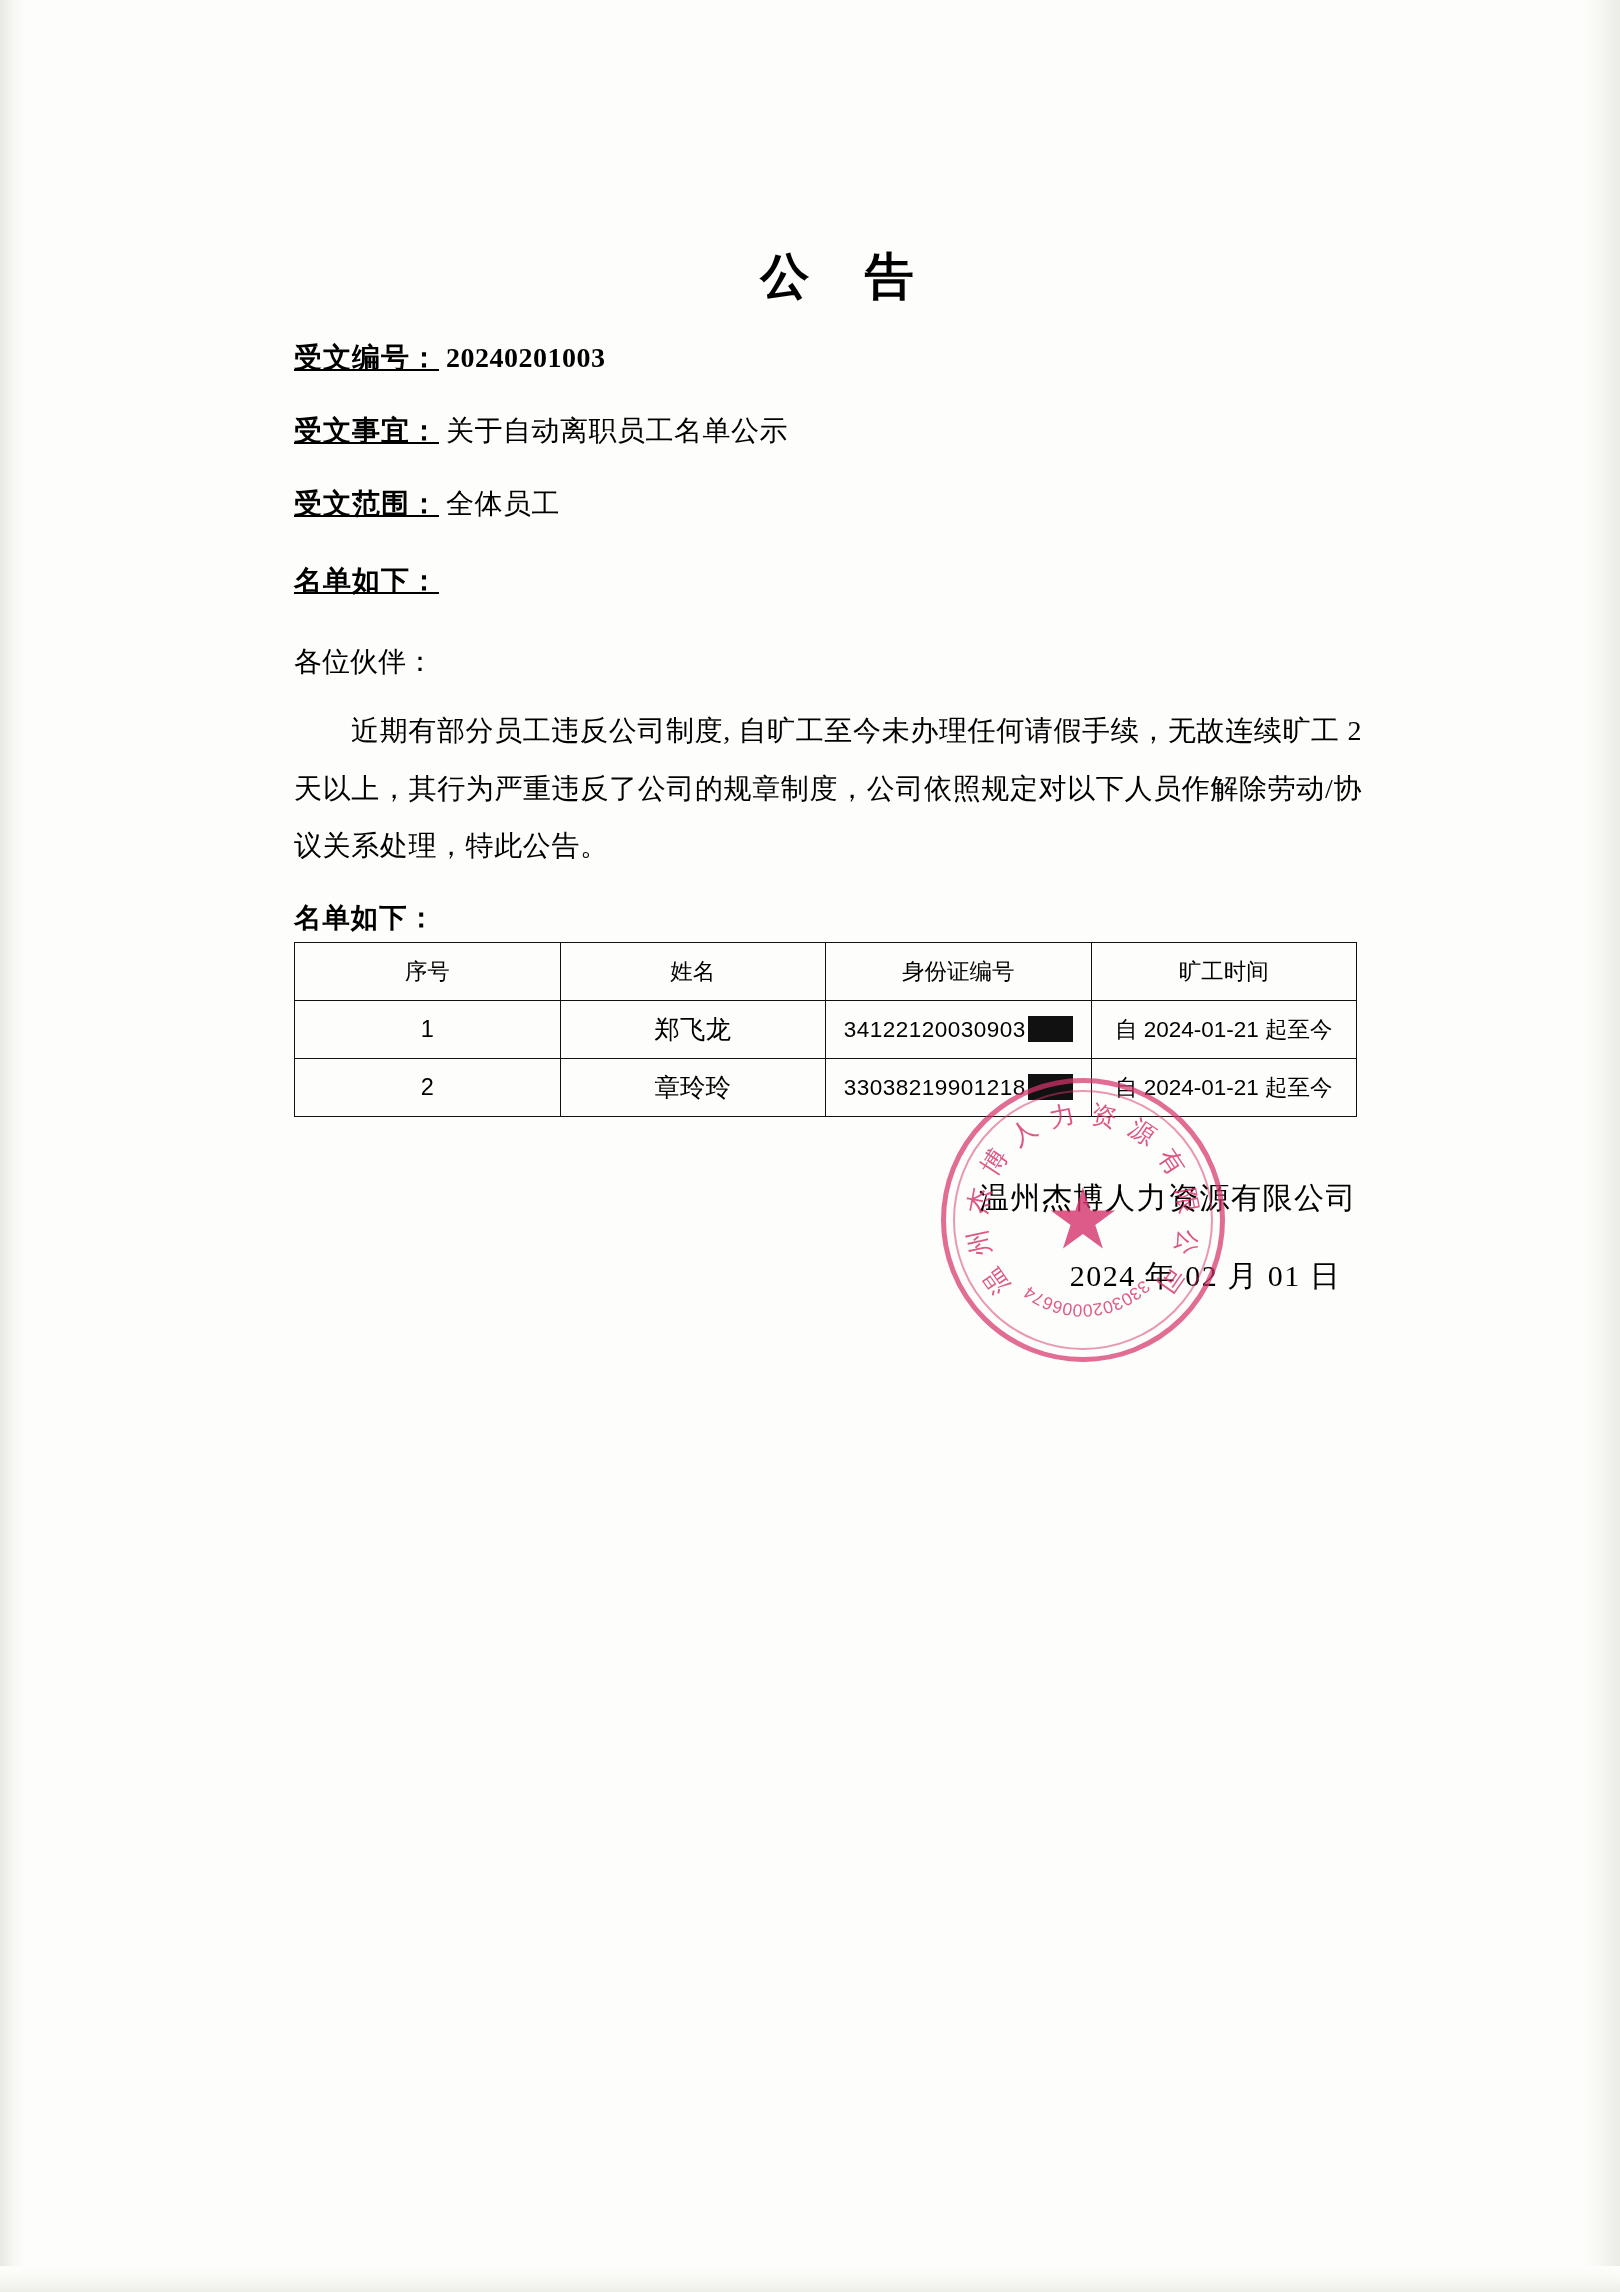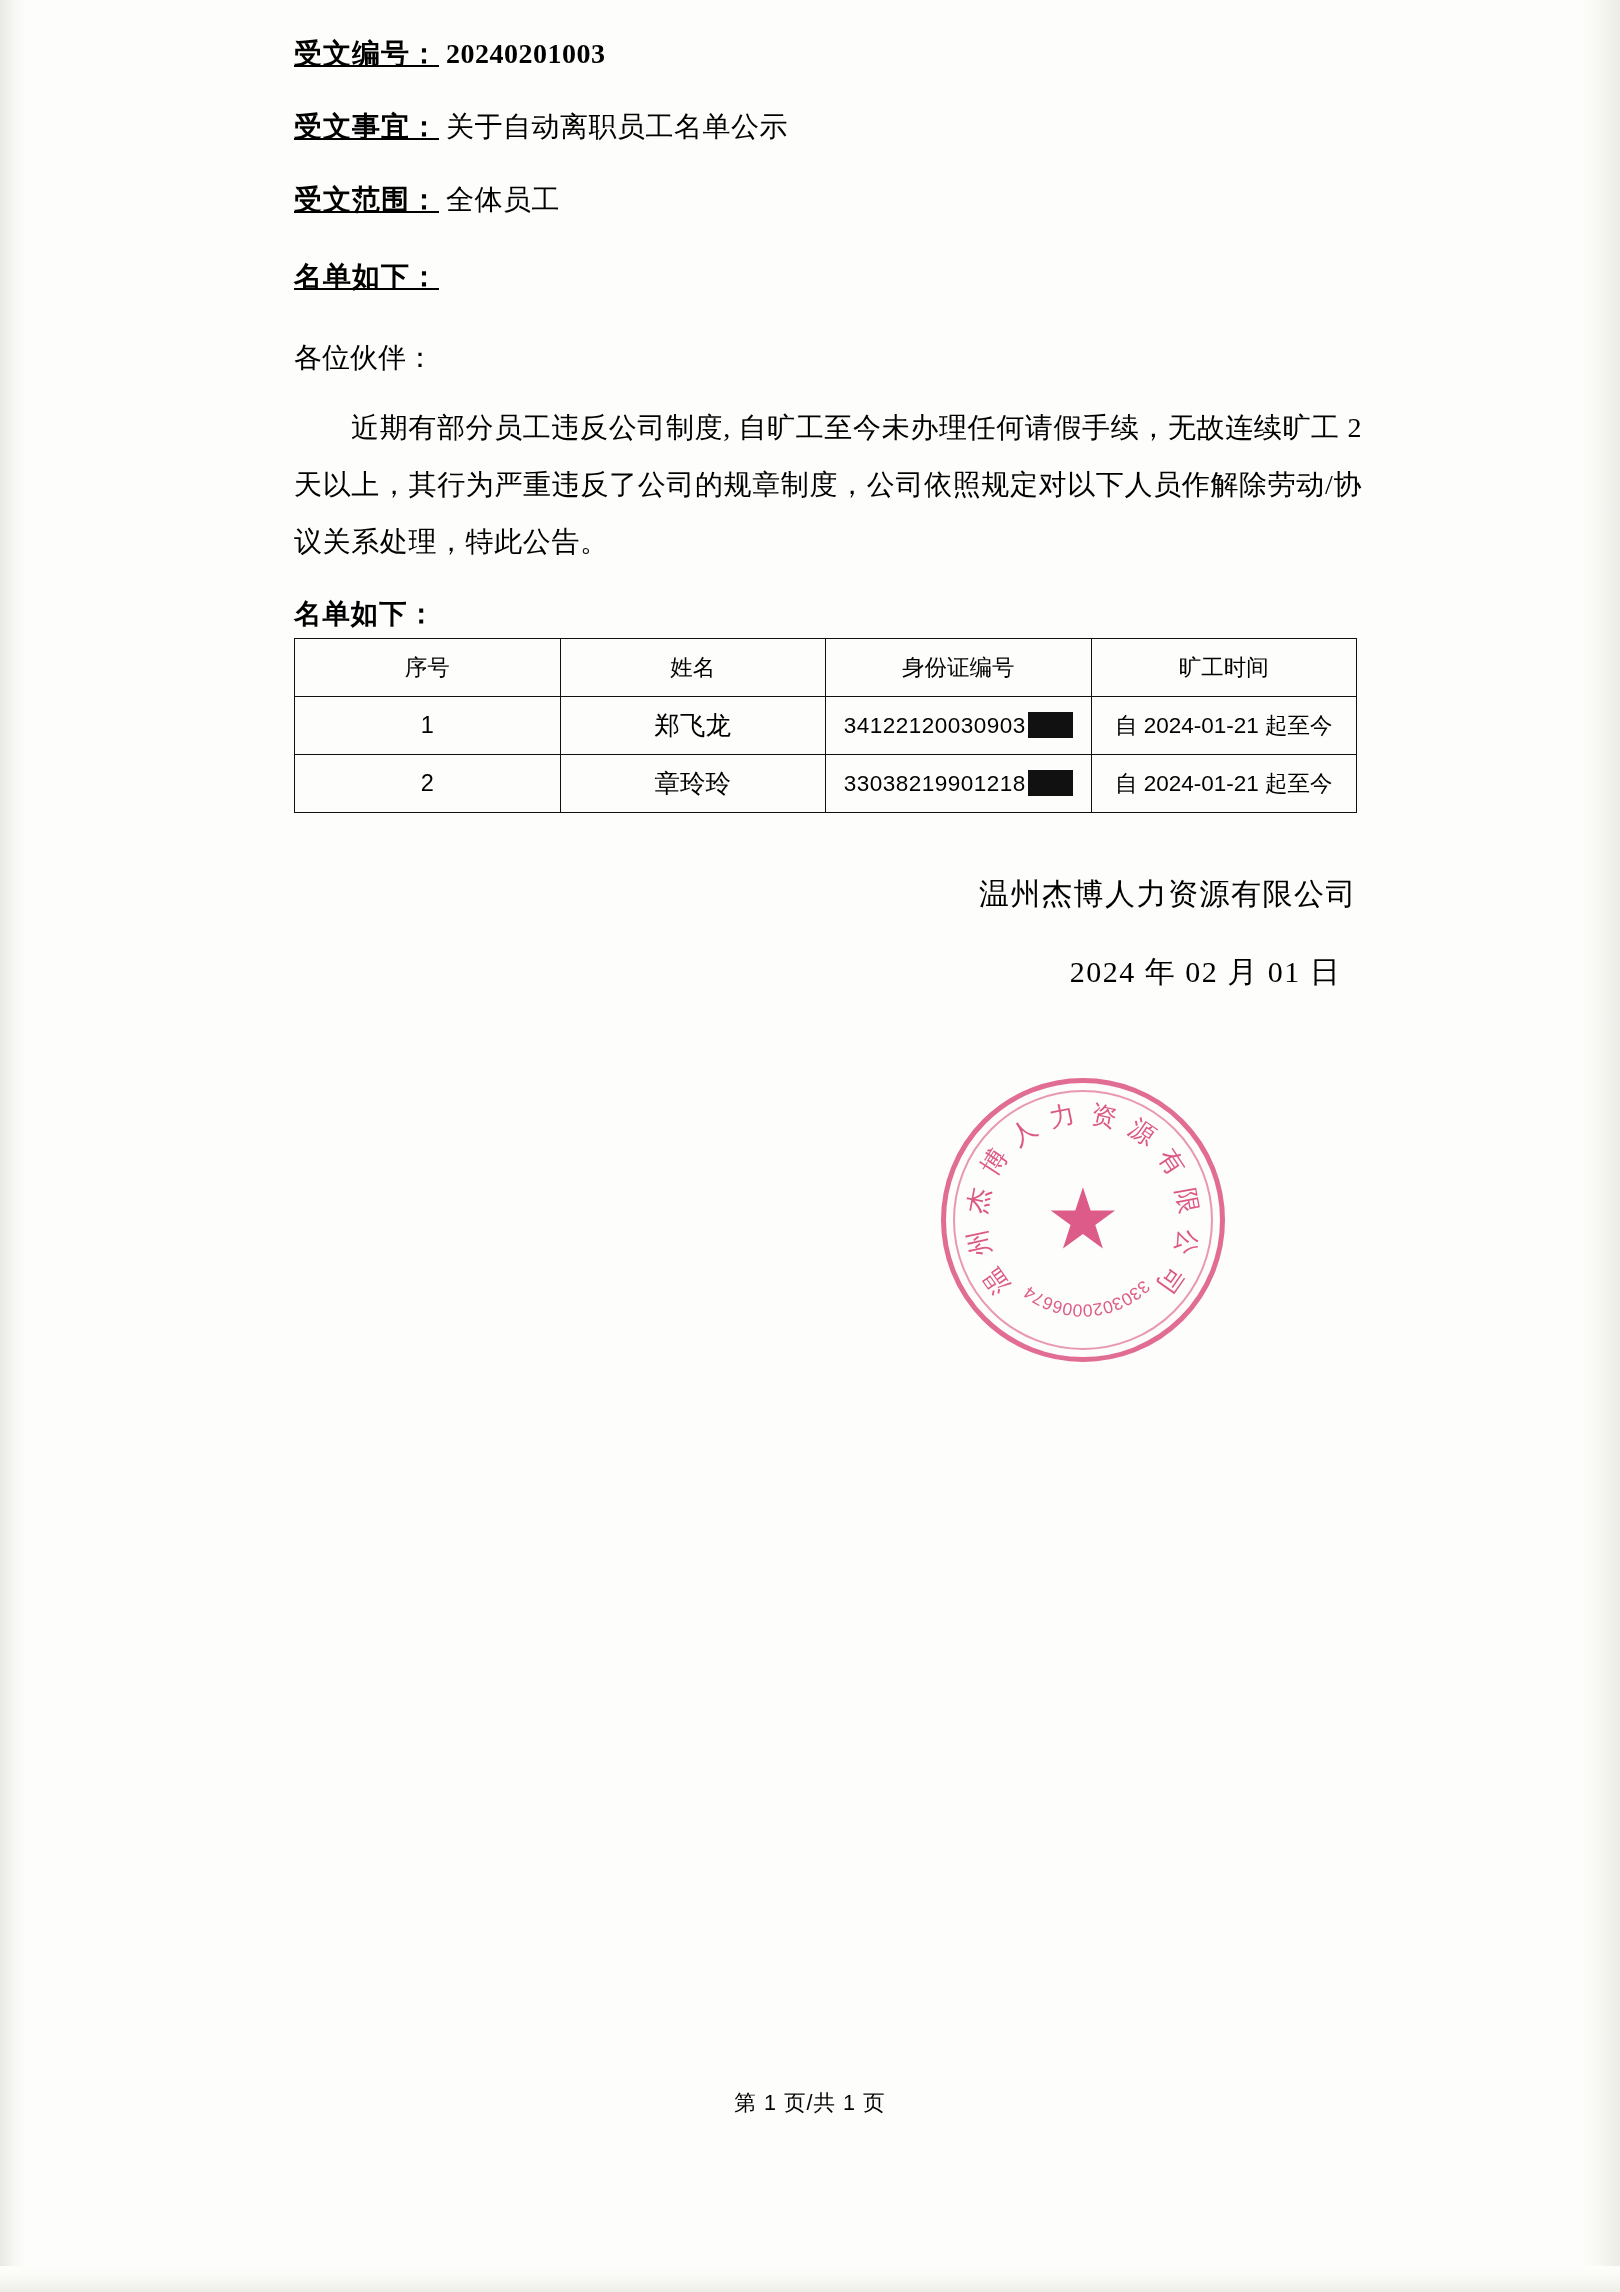--- a/index.html
+++ b/index.html
@@ -235,20 +235,21 @@
 </head>
 <body>
 
 <div class="page">
   <div class="scan-edge-left"></div>
   <div class="scan-edge-right"></div>
   <div class="scan-edge-bottom"></div>
 
   <div class="content">
 
+    <div class="doc-title">公  告</div>
 
     <div class="field-row">
       <span class="field-label">受文编号：</span>
       <span class="field-value bold-num">20240201003</span>
     </div>
 
     <div class="field-row">
       <span class="field-label">受文事宜：</span>
       <span class="field-value">关于自动离职员工名单公示</span>
     </div>
@@ -329,15 +330,14 @@
         <span class="seal-code" style="transform: rotate(177deg) translate(0px, -90px) translate(-50%, -50%);">0</span>
         <span class="seal-code" style="transform: rotate(183.5deg) translate(0px, -90px) translate(-50%, -50%);">0</span>
         <span class="seal-code" style="transform: rotate(190deg) translate(0px, -90px) translate(-50%, -50%);">0</span>
         <span class="seal-code" style="transform: rotate(196.5deg) translate(0px, -90px) translate(-50%, -50%);">6</span>
         <span class="seal-code" style="transform: rotate(203deg) translate(0px, -90px) translate(-50%, -50%);">6</span>
         <span class="seal-code" style="transform: rotate(209.5deg) translate(0px, -90px) translate(-50%, -50%);">7</span>
         <span class="seal-code" style="transform: rotate(216deg) translate(0px, -90px) translate(-50%, -50%);">4</span>
       </div>
   </div>
 
-  <div class="footer">第 1 页/共 1 页</div>
 </div>
 
 
 </body></html>

